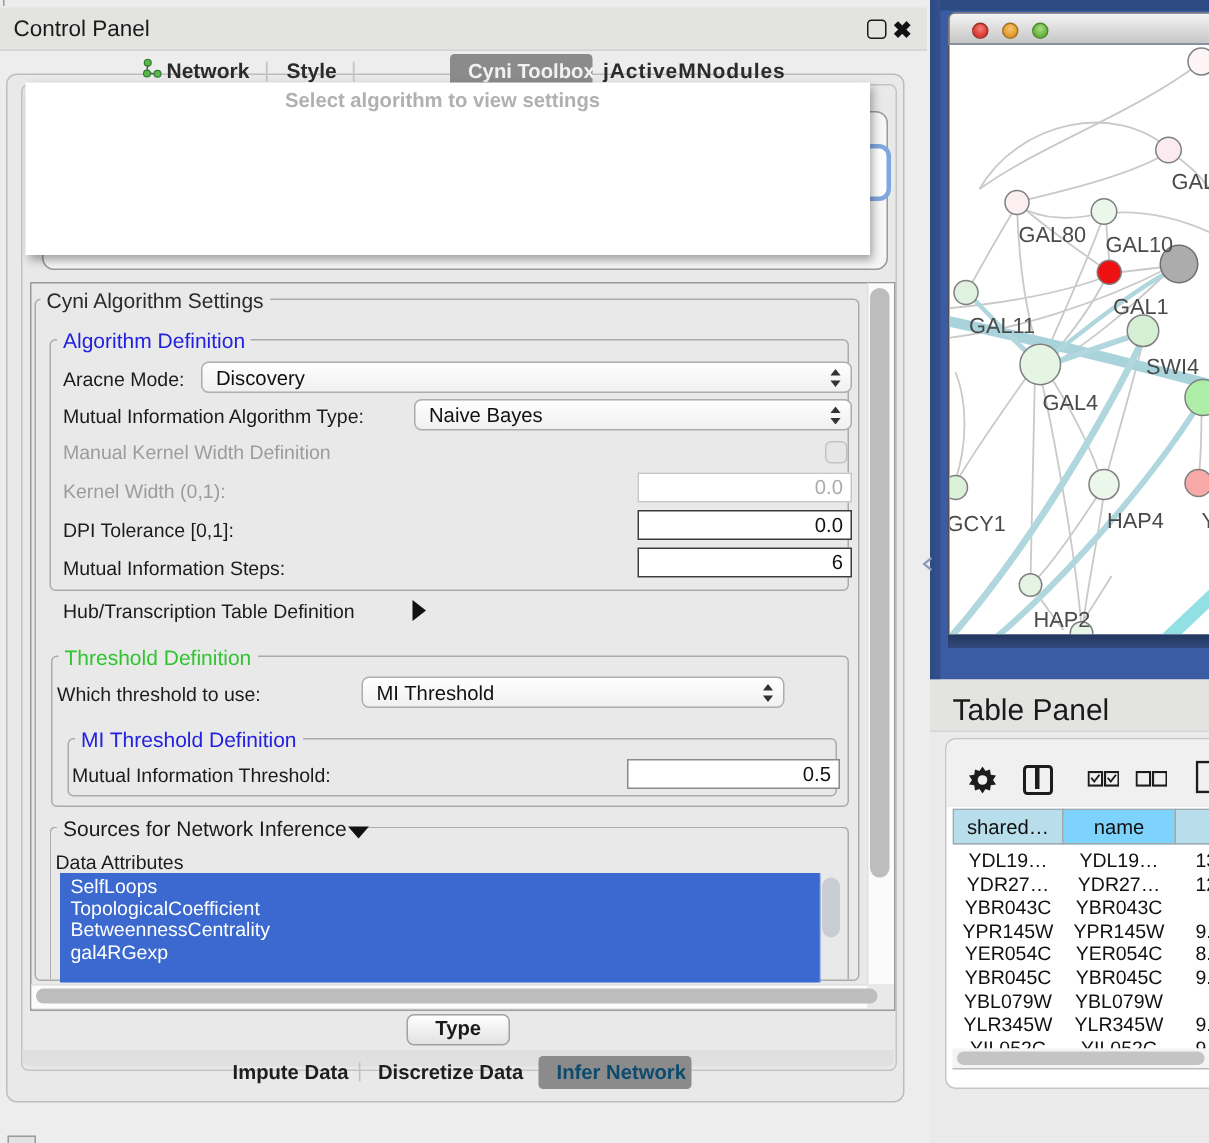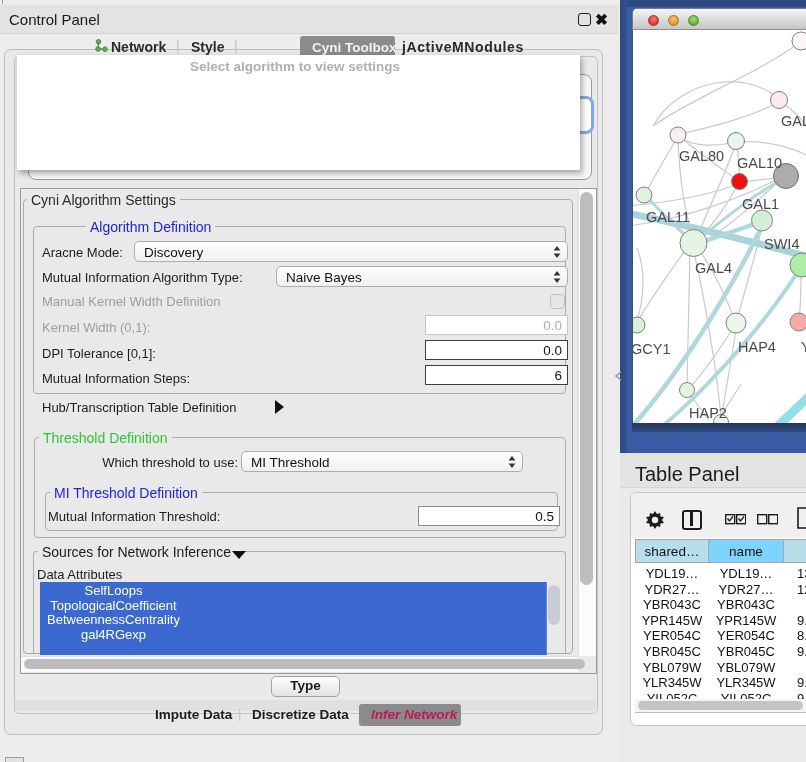--- a/index.html
+++ b/index.html
@@ -56,21 +56,21 @@
 <div class="abs" style="left:578px;top:189px;width:17px;height:467px;background:#FBFBFB;border-left:1px solid #E0E0E0;"></div>
 <div class="abs" style="left:580px;top:192px;width:13px;height:393px;background:#BDBDBD;border-radius:7px;"></div>
 
 <div class="abs" style="left:21px;top:656px;width:557px;height:15px;background:#FBFBFB;border-top:1px solid #E0E0E0;"></div>
 <div class="abs" style="left:24px;top:659px;width:561px;height:10px;background:#BDBDBD;border-radius:5px;"></div>
 
 <div class="grp" style="left:23px;top:199px;width:548px;height:453px;"></div>
 <div class="gtitle" style="left:27px;top:192px;font-size:14px;color:#2b2b2b;">Cyni Algorithm Settings</div>
 
 <div class="grp" style="left:33px;top:226px;width:531px;height:166px;"></div>
-<div class="gtitle" style="left:38px;top:219px;font-size:14px;color:#2121DF;margin-left:48px;">Algorithm Definition</div>
+<div class="gtitle" style="left:38px;top:219px;font-size:14px;color:#2121DF;">Algorithm Definition</div>
 <div class="lbl" style="left:42px;top:245px;">Aracne Mode:</div>
 <div class="combo" style="left:134px;top:241px;width:434px;height:21px;">
     <span class="ctext">Discovery</span>
     <span class="arr">
       <svg width="8" height="12" viewBox="0 0 8 12">
         <path d="M4 0 L7.4 4.4 H0.6 Z" fill="#333"></path>
         <path d="M4 12 L7.4 7.6 H0.6 Z" fill="#333"></path>
       </svg>
     </span>
   </div>
@@ -98,21 +98,21 @@
 <div class="tf" style="left:425px;top:365px;width:143px;height:20px;border:1.5px solid #3c3c3c;">
     <span>6</span>
   </div>
 <div class="lbl" style="left:42px;top:400px;">Hub/Transcription Table Definition</div>
 <svg class="abs" style="left:274px;top:400px;" width="11" height="14" viewBox="0 0 11 14">
     <path d="M1 0 L10 7 L1 14 Z" fill="#111"></path>
   </svg>
 
 <div class="grp" style="left:34px;top:437px;width:530px;height:99px;"></div>
 <div class="gtitle" style="left:39px;top:430px;font-size:14px;color:#2FC52F;">Threshold Definition</div>
-<div class="lbl" style="left:38px;top:455px;width:200px;text-align:right;">Which threshold to use:</div>
+<div class="lbl" style="left:38px;top:455px;width:200px;text-align:left;">Which threshold to use:</div>
 <div class="combo" style="left:241px;top:451px;width:282px;height:21px;">
     <span class="ctext">MI Threshold</span>
     <span class="arr">
       <svg width="8" height="12" viewBox="0 0 8 12">
         <path d="M4 0 L7.4 4.4 H0.6 Z" fill="#333"></path>
         <path d="M4 12 L7.4 7.6 H0.6 Z" fill="#333"></path>
       </svg>
     </span>
   </div>
 <div class="grp" style="left:45px;top:492px;width:511px;height:37px;"></div>
@@ -122,37 +122,37 @@
     <span>0.5</span>
   </div>
 
 <div class="grp" style="left:33px;top:551px;width:531px;height:101px;border-bottom:none;border-radius:4px 4px 0 0;"></div>
 <div class="gtitle" style="left:38px;top:544px;font-size:14px;color:#1c1c1c;">Sources for Network Inference</div>
 <svg class="abs" style="left:232px;top:550px;" width="14" height="10" viewBox="0 0 14 10">
     <path d="M0 1 L14 1 L7 9 Z" fill="#111"></path>
   </svg>
 <div class="lbl" style="left:37px;top:567px;">Data Attributes</div>
 <div class="abs" style="left:40px;top:582px;width:506px;height:73px;background:#3B69CF;overflow:hidden;">
-  <div style="position:absolute;left:7px;top:2px;font-size:13px;color:#fff;line-height:14.6px;text-align:center;">SelfLoops<br>TopologicalCoefficient<br>BetweennessCentrality<br>gal4RGexp</div>
+  <div style="position:absolute;left:7px;top:2px;font-size:13px;color:#fff;line-height:14.6px;">SelfLoops<br>TopologicalCoefficient<br>BetweennessCentrality<br>gal4RGexp</div>
   </div>
 <div class="abs" style="left:548px;top:585px;width:12px;height:40px;background:#C9CDD3;border-radius:6px;"></div>
 <div class="abs" style="left:546px;top:582px;width:1px;height:73px;background:#5E83D6;"></div>
 
 <div class="abs" style="left:17px;top:55px;width:563px;height:115px;background:#FFFFFF;box-shadow:2px 3px 6px rgba(0,0,0,0.35);">
   <div style="position:absolute;left:173px;top:4px;font-size:13.5px;color:#B0B0B0;font-weight:bold;">Select algorithm to view settings</div>
 </div>
 
 <div class="abs" style="left:271px;top:676px;width:67px;height:19px;background:linear-gradient(#FFFFFF,#E2E2E2);border:1px solid #A2A2A2;border-radius:5px;text-align:center;font-size:13.5px;font-weight:bold;color:#1a1a1a;line-height:18px;">Type</div>
 <div class="abs" style="left:15px;top:700px;width:581px;height:11px;background:#E0E0E0;border-radius:0 0 5px 5px;"></div>
 <div class="abs" style="left:0;top:704px;width:620px;height:24px;font-size:13.5px;font-weight:bold;color:#1e1e1e;">
   <span style="position:absolute;left:155px;top:3px;">Impute Data</span>
   <span style="position:absolute;left:238px;top:2px;color:#C3C3C3;font-weight:normal;">|</span>
   <span style="position:absolute;left:252px;top:3px;">Discretize Data</span>
   <div style="position:absolute;left:359px;top:0px;width:102px;height:22px;background:#8B8B8B;border-radius:3px;"></div>
-  <span style="position:absolute;left:371px;top:3px;color:#be185d;font-style:italic;">Infer Network</span>
+  <span style="position:absolute;left:371px;top:3px;color:#0c4a6e;">Infer Network</span>
 </div>
 <div class="abs" style="left:5px;top:757px;width:17px;height:12px;background:#E2E2E2;border:1.5px solid #9B9B9B;"></div>
 
 <div class="abs" style="left:620px;top:0;width:186px;height:453px;background:#3B5CA4;"></div>
 <div class="abs" style="left:620px;top:0;width:186px;height:7px;background:#2E4A82;"></div>
 <div class="abs" style="left:620px;top:0;width:7px;height:453px;background:linear-gradient(90deg,#2E4A82,#33508E);"></div>
 
 <div class="abs" style="left:632px;top:8px;width:180px;height:22px;background:linear-gradient(#F4F4F4,#C6C6C6);border:1px solid #7A7A7A;border-bottom-color:#8F8F8F;border-radius:5px 0 0 0;box-sizing:border-box;"></div>
 <div class="abs" style="left:648px;top:15px;width:11px;height:11px;border-radius:50%;background:radial-gradient(circle at 50% 35%,#F08077 0%,#DD3F38 60%,#C33630 100%);border:0.5px solid #9C2F29;box-sizing:border-box;"></div>
 <div class="abs" style="left:668px;top:15px;width:11px;height:11px;border-radius:50%;background:radial-gradient(circle at 50% 35%,#F5C46A 0%,#E39E35 60%,#C9882B 100%);border:0.5px solid #A5731F;box-sizing:border-box;"></div>

